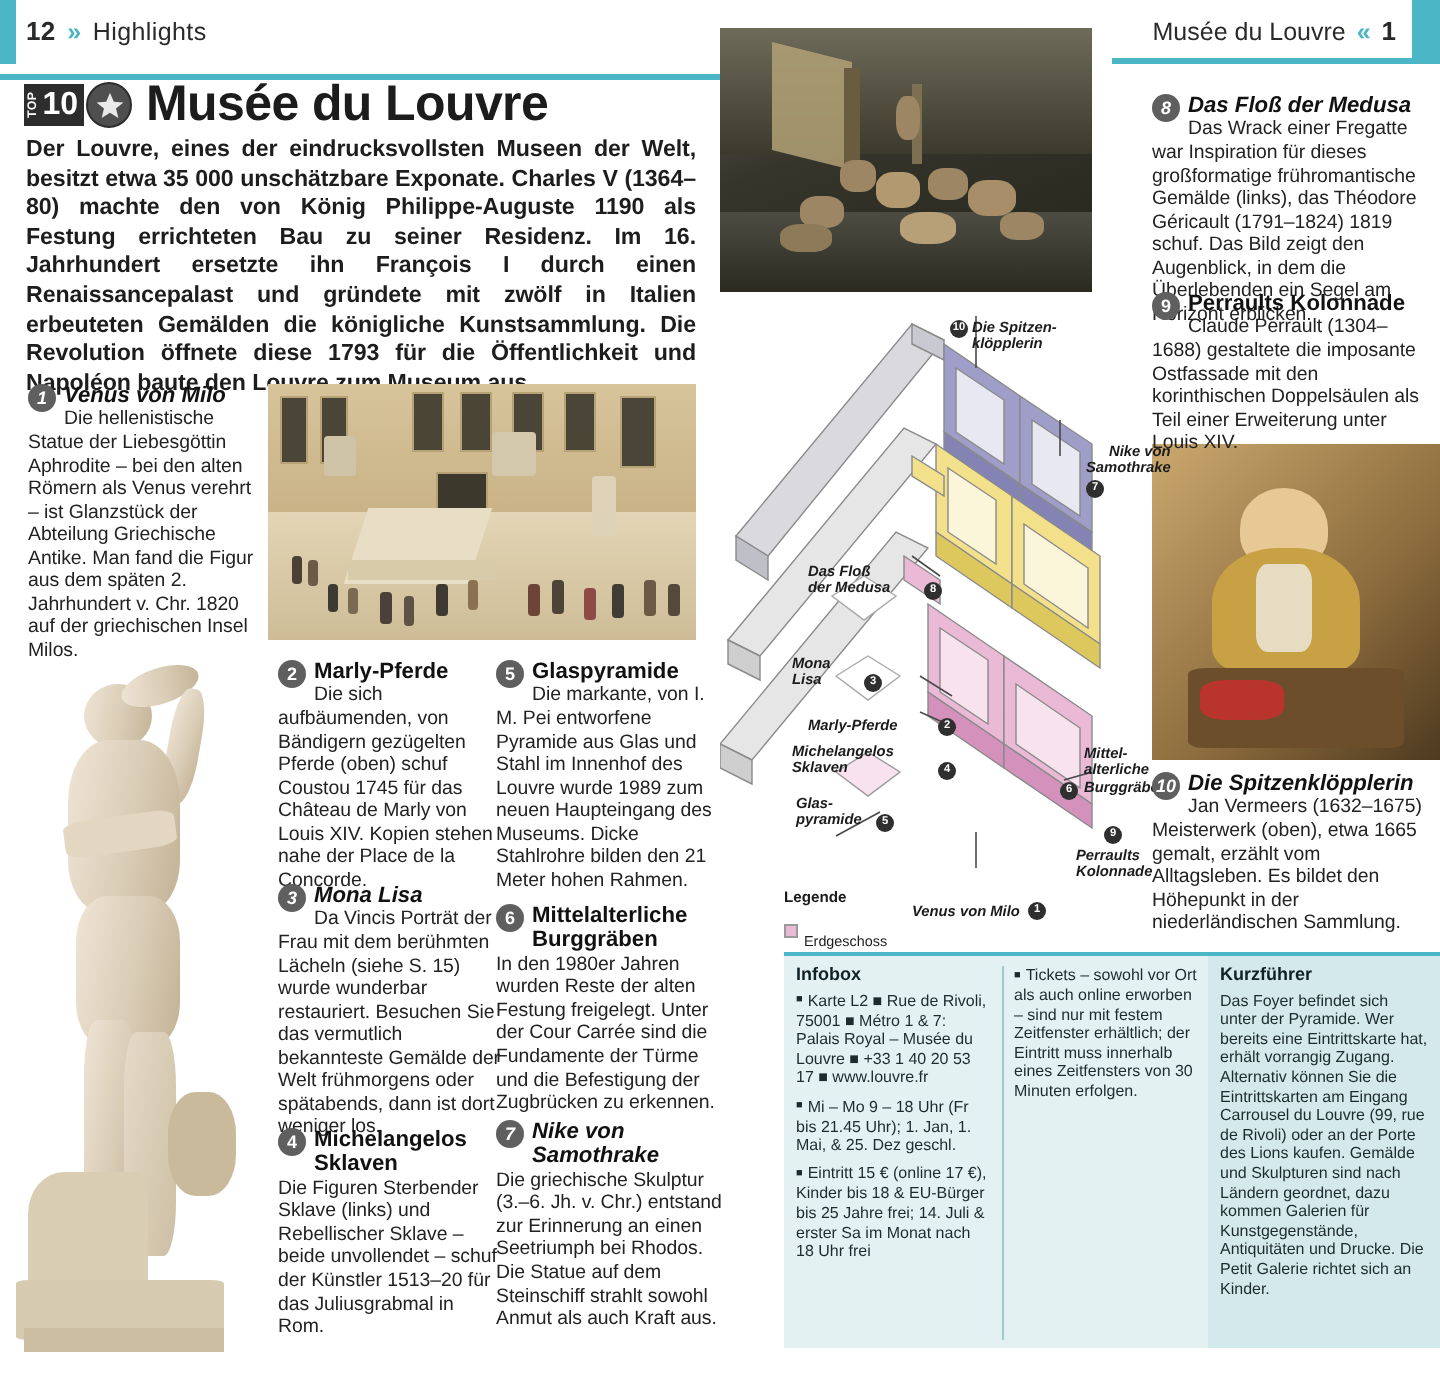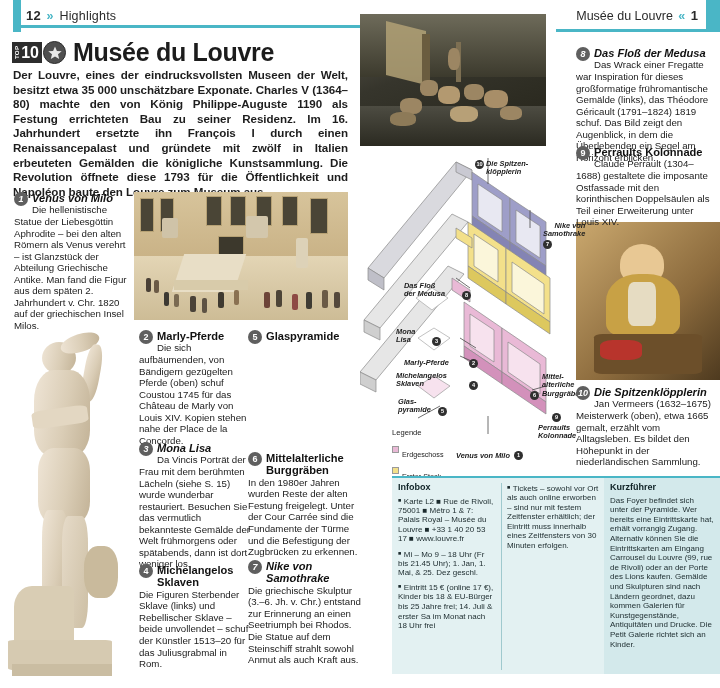--- a/index.html
+++ b/index.html
@@ -6,21 +6,21 @@
   html, body {
     width: 720px; height: 688px;
     background: #ffffff;
     font-family: "Liberation Sans", sans-serif;
     overflow: hidden;
   }
   .page { position: relative; width: 720px; height: 688px; background:#fff; }
 
   
   .hdr-left {
-    position: absolute; left: 13px; top: 0; width: 360px; height: 28px;
+    position: absolute; left: 0; top: 0; width: 360px; height: 40px;
     background: #ffffff;
   }
   .hdr-left .teal-edge {
     position: absolute; left: 0; top: 0; width: 8px; height: 32px; background: #4ab6c6;
   }
   .hdr-left .rule {
     position: absolute; left: 0; bottom: 0; width: 360px; height: 3px; background: #4ab6c6;
   }
   .hdr-left .txt {
     position: absolute; left: 13px; top: 8px;
@@ -156,21 +156,21 @@
   .map-label.right { text-align: left; }
   .map-dot {
     position: absolute; width: 9px; height: 9px; border-radius: 50%;
     background: #2f2f2f; color: #fff; font-size: 5.6px; font-weight: bold;
     display: flex; align-items: center; justify-content: center;
     font-style: normal;
   }
 
   
   #legend { position: absolute; left: 392px; top: 428px; width: 70px; }
-  #legend .lg-title { font-size: 7.6px; font-weight: normal; color:#1b1b1b; margin-bottom: 2px; }
+  #legend .lg-title { font-size: 7.6px; font-weight: bold; color:#1b1b1b; margin-bottom: 2px; margin-top: 16px; }
   #legend .lg-row { display:flex; align-items:center; gap: 3px; margin-bottom: 1.5px; }
   #legend .sw { width: 7px; height: 7px; border: .5px solid #9a9a9a; }
   #legend .lg-txt { font-size: 7.2px; color: #1b1b1b; margin-top: 11px; }
 
   
   #infobox {
     position: absolute; left: 392px; top: 476px; width: 328px; height: 198px;
     background: #e3f1f2; border-top: 2px solid #4ab6c6;
   }
   #infobox .ib-inner { display: flex; height: 100%; padding: 5px 6px 4px 6px; gap: 0px; }
@@ -448,20 +448,21 @@
       <span>Michelangelos Sklaven</span>
     </div>
     <div class="body">Die Figuren Sterbender Sklave (links) und Rebellischer Sklave – beide unvollendet – schuf der Künstler 1513–20 für das Juliusgrabmal in Rom.</div>
   </div>
 
   <div class="entry" id="entry-5">
     <div class="head">
       <span class="num">5</span>
       <span>Glaspyramide</span>
     </div>
+    <div class="body">Die markante, von I. M. Pei entworfene Pyramide aus Glas und Stahl im Innenhof des Louvre wurde 1989 zum neuen Haupteingang des Museums. Dicke Stahlrohre bilden den 21 Meter hohen Rahmen.</div>
   </div>
 
   <div class="entry" id="entry-6">
     <div class="head">
       <span class="num">6</span>
       <span>Mittelalterliche Burggräben</span>
     </div>
     <div class="body">In den 1980er Jahren wurden Reste der alten Festung freigelegt. Unter der Cour Carrée sind die Fundamente der Türme und die Befestigung der Zugbrücken zu erkennen.</div>
   </div>
 

